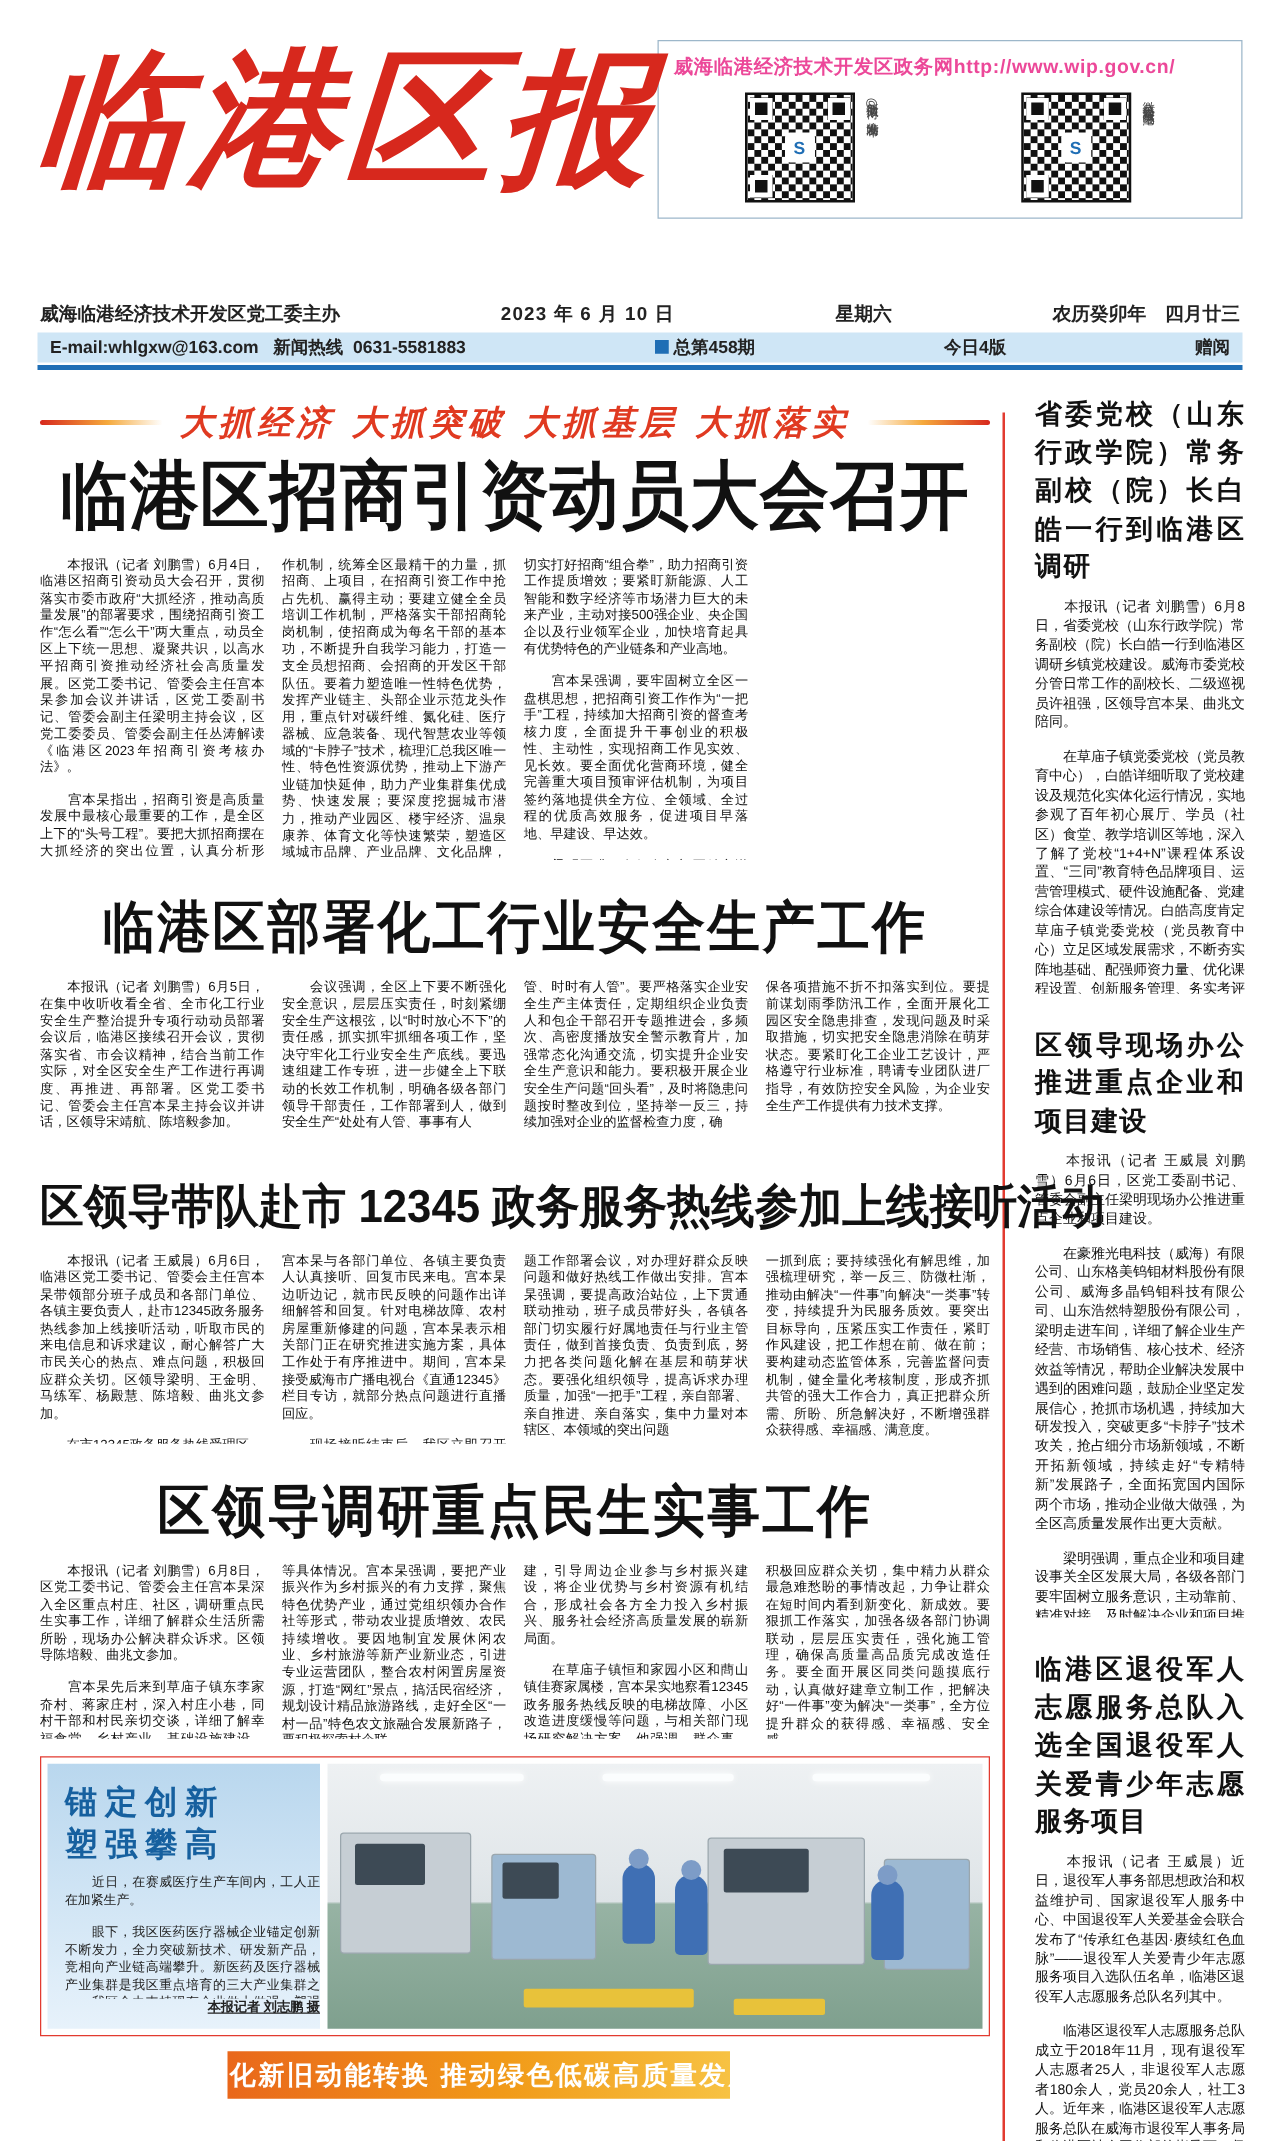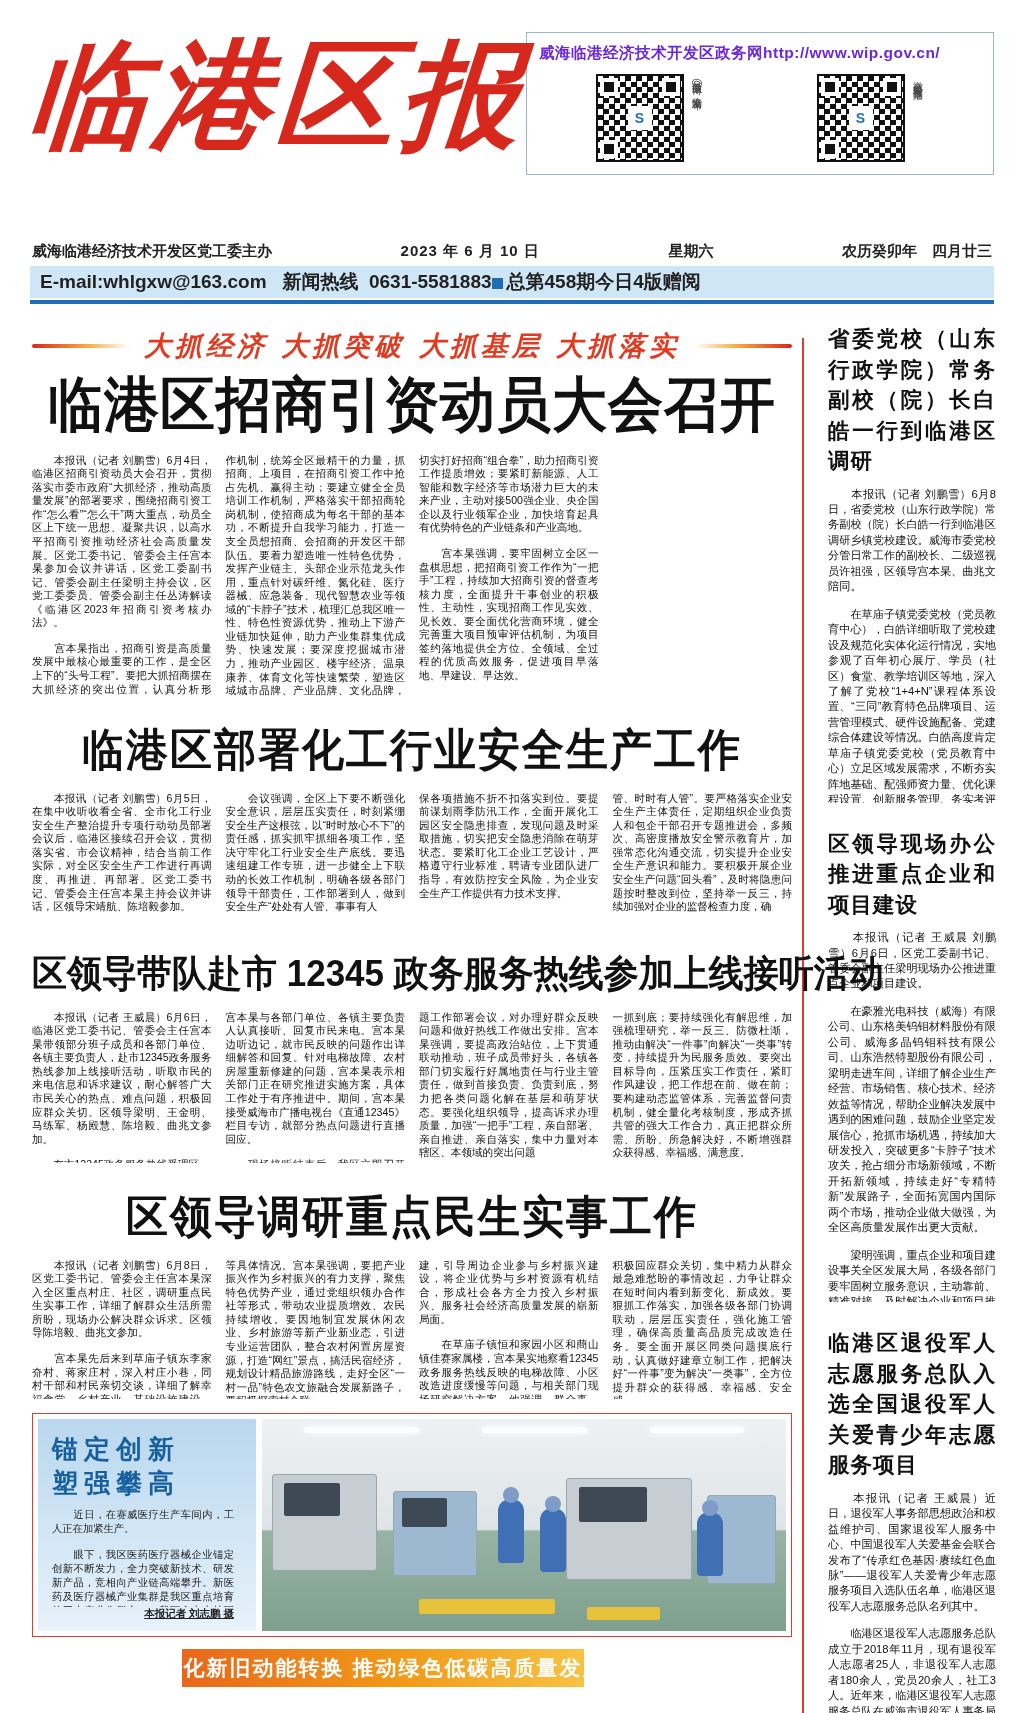--- a/index.html
+++ b/index.html
@@ -13,21 +13,21 @@
   .header { padding:10px 30px 0 30px; }
   .mast-row { display:flex; justify-content:space-between; align-items:flex-start; padding-top:8px; height:228px; }
   .mast-title {
     font-family:"DejaVu Serif","Liberation Serif",serif;
     font-weight:900; font-style:italic;
     font-size:118px; line-height:1.0; letter-spacing:6px;
     color:#d7281d; padding-top:18px; white-space:nowrap;
     transform:skewX(-4deg);
   }
   .qr-box { width:472px; border:1px solid #9db7ca; margin-top:14px; padding:10px 12px 12px 12px; }
-  .qr-title { font-size:15.5px; font-weight:bold; color:#6d28d9; letter-spacing:0.5px; white-space:nowrap; }
+  .qr-title { font-size:15.5px; font-weight:bold; color:#ec4899; letter-spacing:0.5px; white-space:nowrap; }
   .qr-row { display:flex; justify-content:space-around; margin-top:10px; }
   .qr-item { display:flex; gap:6px; }
   .qr {
     width:88px; height:88px; position:relative; border:2px solid #111;
     background:conic-gradient(#111 25%, #fff 0 50%, #111 0 75%, #fff 0) 0 0/11px 11px;
   }
   .qr::before, .qr::after, .qr .finder {
     content:""; position:absolute; width:18px; height:18px; background:#111;
     box-shadow:inset 0 0 0 4px #fff, inset 0 0 0 8px #111;
   }
@@ -36,22 +36,22 @@
   .qr .finder { bottom:2px; left:2px; }
   .qr .logo {
     position:absolute; top:50%; left:50%; width:24px; height:24px; transform:translate(-50%,-50%);
     background:#fff; border-radius:4px; display:flex; align-items:center; justify-content:center;
     font-size:14px; font-weight:bold; color:#1f6eb5;
   }
   .qr-cap { writing-mode:vertical-rl; font-size:10px; color:#444; letter-spacing:1px; height:88px; }
   .pub-row { display:flex; justify-content:space-between; align-items:baseline; font-size:15px; font-weight:bold; color:#222; padding:4px 2px 5px 2px; }
   .pub-mid { letter-spacing:1px; }
   .info-strip {
-    background:#cfe6f6; display:flex; align-items:center;
-    font-size:19px; color:#222; padding:3px 10px; font-weight:bold;
+    background:#cfe6f6; display:flex; justify-content:space-between; align-items:center;
+    font-size:14px; color:#222; padding:3px 10px; font-weight:bold;
   }
   .sq-icon { display:inline-block; width:11px; height:11px; background:#1f6eb5; margin-right:4px; vertical-align:-1px; }
   .blue-rule { height:4px; background:#1f6eb5; margin-top:2px; }
   
   .content { display:flex; padding:20px 28px 0 32px; }
   .main-col { width:760px; flex:0 0 760px; }
   .red-divider { flex:0 0 2px; background:#e23b30; margin:14px 12px 40px 10px; }
   .side-col { flex:1; padding-left:12px; }
   
   .slogan-row { display:flex; align-items:center; gap:14px; margin:4px 0 10px 0; }
@@ -78,21 +78,21 @@
   .art-headline.hotline { font-size:35px; letter-spacing:0; }
   .chem-cols { height:132px; }
   .hotline-cols { height:152px; }
   .live-cols { height:140px; }
   
   .photo-feature {
     display:flex; border:1px solid #e23b30; margin-top:14px; padding:5px; gap:6px; height:224px;
   }
   .caption-box {
     flex:0 0 218px; background:linear-gradient(180deg,#b9d7ee 0%, #e7f2fb 100%);
-    padding:14px 22px 10px 14px; display:flex; flex-direction:column;
+    padding:14px 0 10px 14px; display:flex; flex-direction:column;
   }
   .caption-title { font-size:26px; font-weight:900; color:#16609f; letter-spacing:6px; line-height:1.3; }
   .caption-body { font-size:10.3px; line-height:1.35; color:#222; margin-top:8px; text-align:justify; overflow:hidden; }
   .caption-credit { font-size:10.5px; font-weight:bold; color:#222; text-align:right; margin-top:auto;text-decoration:underline; }
   .photo { flex:1; position:relative; overflow:hidden;
     background:linear-gradient(180deg,#eef1f3 0%, #e2e7ea 40%, #dde3e6 52%, #97b3a4 53%, #7fa08e 100%);
   }
   .photo .light { position:absolute; top:8px; height:6px; background:#fbfdfe; box-shadow:0 0 6px #fff; border-radius:3px; }
   .photo .machine { position:absolute; background:#c6ced4; border:1px solid #9aa6ad; border-radius:3px; }
   .photo .machine .screen { position:absolute; top:8%; left:10%; width:55%; height:35%; background:#3d4a55; border-radius:2px; }
@@ -198,24 +198,24 @@
       <div>
         <div class="art-headline">临港区部署化工行业安全生产工作</div>
         <div class="cols chem-cols">
           <div class="col">
               <p>　　本报讯（记者 刘鹏雪）6月5日，在集中收听收看全省、全市化工行业安全生产整治提升专项行动动员部署会议后，临港区接续召开会议，贯彻落实省、市会议精神，结合当前工作实际，对全区安全生产工作进行再调度、再推进、再部署。区党工委书记、管委会主任宫本杲主持会议并讲话，区领导宋靖航、陈培毅参加。</p>
             </div>
           <div class="col">
               <p>　　会议强调，全区上下要不断强化安全意识，层层压实责任，时刻紧绷安全生产这根弦，以“时时放心不下”的责任感，抓实抓牢抓细各项工作，坚决守牢化工行业安全生产底线。要迅速组建工作专班，进一步健全上下联动的长效工作机制，明确各级各部门领导干部责任，工作部署到人，做到安全生产“处处有人管、事事有人</p>
             </div>
           <div class="col">
+              <p>管、时时有人管”。要严格落实企业安全生产主体责任，定期组织企业负责人和包企干部召开专题推进会，多频次、高密度播放安全警示教育片，加强常态化沟通交流，切实提升企业安全生产意识和能力。要积极开展企业安全生产问题“回头看”，及时将隐患问题按时整改到位，坚持举一反三，持续加强对企业的监督检查力度，确</p>
+            </div>
+          <div class="col">
               <p>保各项措施不折不扣落实到位。要提前谋划雨季防汛工作，全面开展化工园区安全隐患排查，发现问题及时采取措施，切实把安全隐患消除在萌芽状态。要紧盯化工企业工艺设计，严格遵守行业标准，聘请专业团队进厂指导，有效防控安全风险，为企业安全生产工作提供有力技术支撑。</p>
-            </div>
-          <div class="col">
-              <p>管、时时有人管”。要严格落实企业安全生产主体责任，定期组织企业负责人和包企干部召开专题推进会，多频次、高密度播放安全警示教育片，加强常态化沟通交流，切实提升企业安全生产意识和能力。要积极开展企业安全生产问题“回头看”，及时将隐患问题按时整改到位，坚持举一反三，持续加强对企业的监督检查力度，确</p>
             </div>
         </div>
       </div>
 
       <div>
         <div class="art-headline hotline">区领导带队赴市 12345 政务服务热线参加上线接听活动</div>
         <div class="cols hotline-cols">
           <div class="col">
               <p>　　本报讯（记者 王威晨）6月6日，临港区党工委书记、管委会主任宫本杲带领部分班子成员和各部门单位、各镇主要负责人，赴市12345政务服务热线参加上线接听活动，听取市民的来电信息和诉求建议，耐心解答广大市民关心的热点、难点问题，积极回应群众关切。区领导梁明、王金明、马练军、杨殿慧、陈培毅、曲兆文参加。</p>
               <p>　　在市12345政务服务热线受理区，</p>

